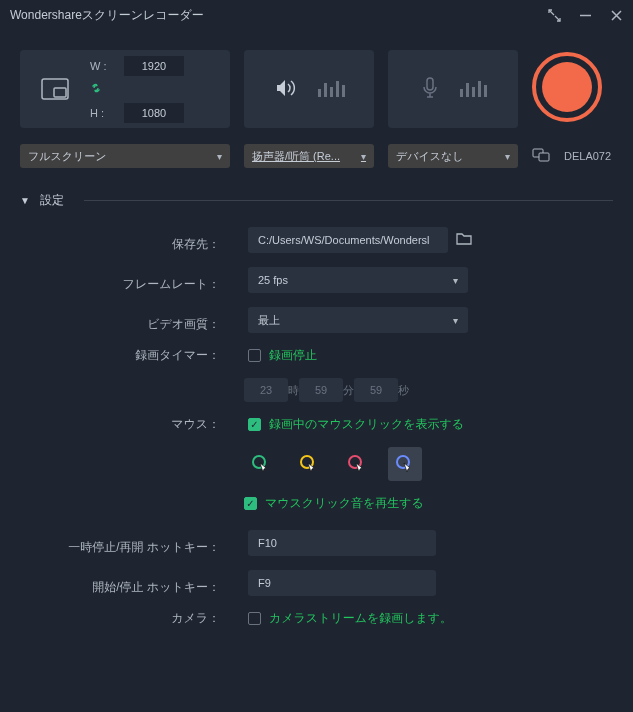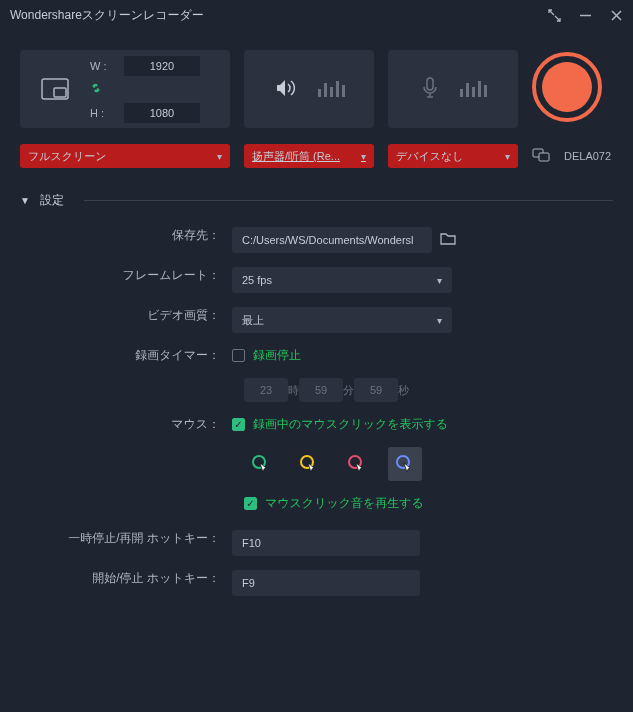--- a/index.html
+++ b/index.html
@@ -42,21 +42,21 @@
 .panel-audio-mic { flex: 0 0 130px; justify-content: center; gap: 20px; }
 
 .screen-icon-wrap { width: 70px; display: flex; align-items: center; justify-content: center; }
 .dims { display: flex; flex-direction: column; gap: 6px; padding-right: 10px; }
 .dim-row { display: flex; align-items: center; gap: 8px; }
 .dim-label { color: #aeb6c0; font-size: 11px; width: 26px; }
 .dim-input {
   background: #1e2530;
   border: none;
   color: #c5ccd6;
-  width: 76px;
+  width: 60px;
   height: 20px;
   padding: 0 8px;
   font-size: 11px;
   text-align: center;
 }
 .link-icon { color: #2dbd7e; }
 
 .record-btn {
   width: 70px;
   height: 70px;
@@ -76,21 +76,21 @@
   background: #f36a4a;
 }
 
 .selectrow {
   display: flex;
   gap: 14px;
   padding: 8px 20px 4px 20px;
   align-items: center;
 }
 .select {
-  background: #b91c1c;
+  background: #404040;
   height: 24px;
   border-radius: 3px;
   display: flex;
   align-items: center;
   justify-content: space-between;
   padding: 0 8px;
   font-size: 11px;
   color: #c5ccd6;
   cursor: pointer;
 }
@@ -113,23 +113,23 @@
   gap: 10px;
   padding: 20px 20px 8px 20px;
 }
 .settings-caret { font-size: 10px; color: #c5ccd6; }
 .settings-label { color: #c5ccd6; font-size: 12px; }
 .settings-line { flex: 1; height: 1px; background: #3a4250; margin-left: 10px; }
 
 .form { padding: 10px 30px; }
 .form-row {
   display: flex;
-  align-items: flex-start;
+  align-items: flex-end;
   margin-bottom: 14px;
-  gap: 12px;
+  gap: 28px;
 }
 .form-label {
   width: 190px;
   text-align: right;
   color: #aeb6c0;
   font-size: 12px;
 }
 .form-control { flex: 1; display: flex; align-items: center; gap: 8px; }
 .path-input, .text-sel, .hotkey-input {
   background: #2a3240;
@@ -409,14 +409,21 @@
     </div>
   </div>
 
   <div class="form-row">
     <div class="form-label">開始/停止 ホットキー：</div>
     <div class="form-control">
       <input class="hotkey-input" value="F9" style="">
     </div>
   </div>
 
+  <div class="form-row">
+    <div class="form-label">カメラ：</div>
+    <div class="form-control">
+      <span class="checkbox"></span>
+      <span class="cb-label">カメラストリームを録画します。</span>
+    </div>
+  </div>
 
 </div>
 
 </body></html>

